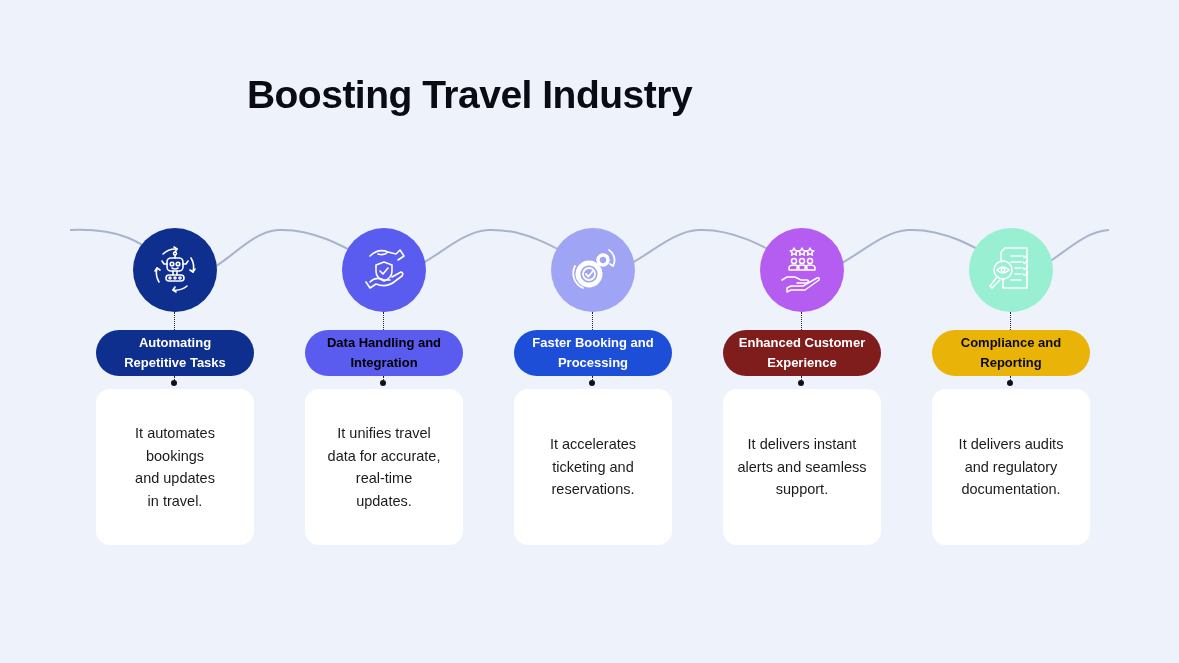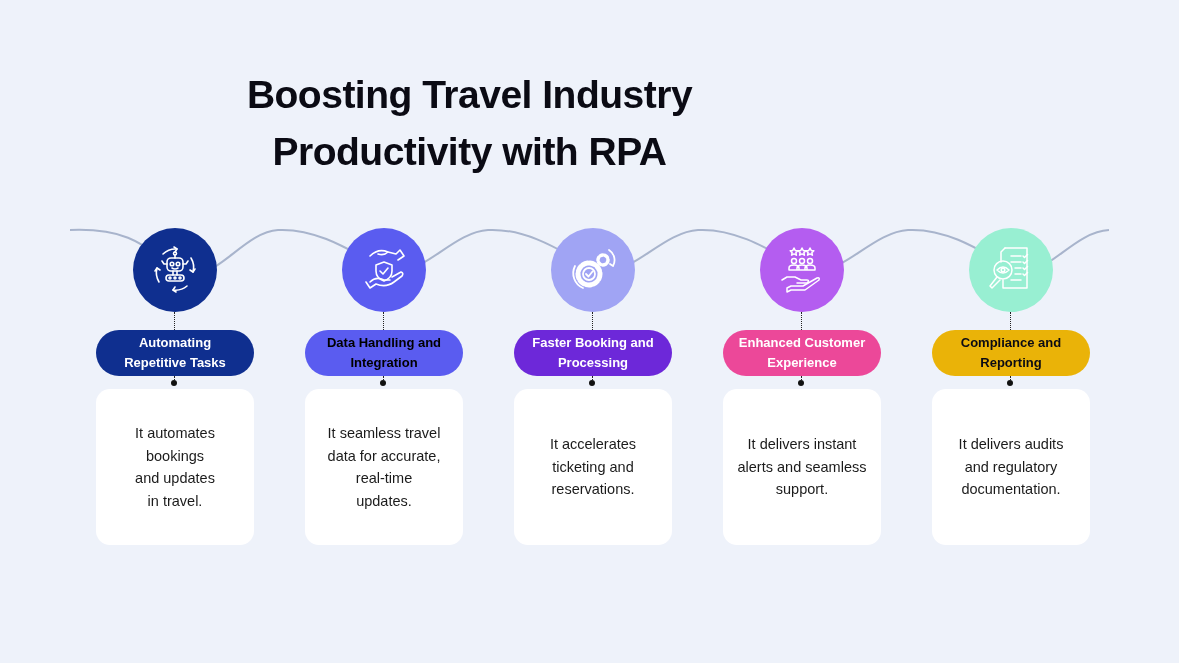--- a/index.html
+++ b/index.html
@@ -12,21 +12,20 @@
   .vline{position:absolute;left:78px;border-left:1.5px dotted #222;}
   .pill{position:absolute;left:0;top:102px;width:158px;height:46px;border-radius:23px;display:flex;align-items:center;justify-content:center;text-align:center;font-weight:700;font-size:13px;line-height:20px;}
   .dot{position:absolute;left:75px;top:152px;width:6px;height:6px;border-radius:50%;background:#111;}
   .card{position:absolute;left:0;top:161px;width:158px;height:156px;background:#fff;border-radius:14px;display:flex;align-items:center;justify-content:center;text-align:center;font-size:14.5px;line-height:22.5px;color:#1b1b1b;white-space:pre-line;}
 </style>
 </head>
 <body>
 
 <div class="title">
   <div>Boosting Travel Industry</div>
-  <div>Productivity with RPA</div>
 </div>
 
 <svg class="wave" width="1179" height="300" viewBox="0 0 1179 300">
   <path d="M70 230 C 120 228, 140 240, 174 268 S 240 232, 278 230 S 350 250, 383 268 S 450 232, 488 230 S 560 250, 592 268 S 660 232, 698 230 S 770 250, 802 268 S 870 232, 908 230 S 980 250, 1011 268 S 1070 232, 1109 230" fill="none" stroke="#a8b4cc" stroke-width="2"></path>
 </svg>
 
 <div class="col" style="left:96px">
   <div class="circle" style="background:#0f2f8f">
     <svg viewBox="0 0 56 56" fill="none" stroke="#fff" stroke-width="1.6" stroke-linecap="round" stroke-linejoin="round">
       <rect x="20" y="16" width="16" height="13" rx="4"></rect>
@@ -71,39 +70,39 @@
         <path d="M24 29 l3 3 l5 -6"></path>
       <path d="M10 40 l4 6 l6 -4 q10 4 18 -2 l8 -6 q2 -3 -1 -4 l-9 5"></path>
         <path d="M14 40 q6 -6 14 -2 h6"></path>
     </svg>
   </div>
   <div class="vline" style="top:84px;height:18px"></div>
   <div class="pill" style="background:#5a5cf0;color:#000000">Data Handling and
 Integration</div>
   <div class="vline" style="top:148px;height:6px"></div>
   <div class="dot"></div>
-  <div class="card">It seamless travel
+  <div class="card">It unifies travel
 data for accurate,
 real-time
 updates.</div>
 </div>
 
 <div class="col" style="left:514px">
   <div class="circle" style="background:#a0a4f4">
     <svg viewBox="0 0 56 56" fill="none" stroke="#fff" stroke-width="1.8" stroke-linecap="round" stroke-linejoin="round">
       <circle cx="24" cy="32" r="11" stroke-dasharray="5 2.5" stroke-width="5"></circle>
       <circle cx="24" cy="32" r="6" fill="#a0a4f4"></circle>
         <path d="M21 32 l2.5 2.5 l4 -5"></path>
       <circle cx="38" cy="18" r="5" stroke-dasharray="3 2" stroke-width="3.5"></circle>
       <path d="M10 24 A16 16 0 0 0 18 46"></path>
         <path d="M44 8 A12 12 0 0 1 48 24 l-3 -2"></path>
     </svg>
   </div>
   <div class="vline" style="top:84px;height:18px"></div>
-  <div class="pill" style="background:#6d28d9;color:#fff">Faster Booking and
+  <div class="pill" style="background:#1d4ed8;color:#fff">Faster Booking and
 Processing</div>
   <div class="vline" style="top:148px;height:6px"></div>
   <div class="dot"></div>
   <div class="card">It accelerates
 ticketing and
 reservations.</div>
 </div>
 
 <div class="col" style="left:723px">
   <div class="circle" style="background:#b45df0">
@@ -113,21 +112,21 @@
       <path d="M36 6 l1.2 2.4 2.6 .4 -1.9 1.8 .5 2.6 -2.4 -1.3 -2.4 1.3 .5 -2.6 -1.9 -1.8 2.6 -.4z"></path>
       <circle cx="20" cy="19" r="2.5"></circle>
         <circle cx="28" cy="19" r="2.5"></circle>
         <circle cx="36" cy="19" r="2.5"></circle>
       <path d="M15 28 v-2 q0 -3 5 -3 q5 0 5 3 v2 z M23 28 v-2 q0 -3 5 -3 q5 0 5 3 v2 z M31 28 v-2 q0 -3 5 -3 q5 0 5 3 v2 z"></path>
       <path d="M8 38 l5 -3 h8 l6 3 h6 q3 0 0 3 h-10"></path>
         <path d="M13 46 l4 -2 h12 l14 -8 q3 -1 2 2 l-14 10 h-14 l-4 2 z"></path>
     </svg>
   </div>
   <div class="vline" style="top:84px;height:18px"></div>
-  <div class="pill" style="background:#ec4899;color:#fff">Enhanced Customer
+  <div class="pill" style="background:#7f1d1d;color:#fff">Enhanced Customer
 Experience</div>
   <div class="vline" style="top:148px;height:6px"></div>
   <div class="dot"></div>
   <div class="card">It delivers instant
 alerts and seamless
 support.</div>
 </div>
 
 <div class="col" style="left:932px">
   <div class="circle" style="background:#98efd2">

